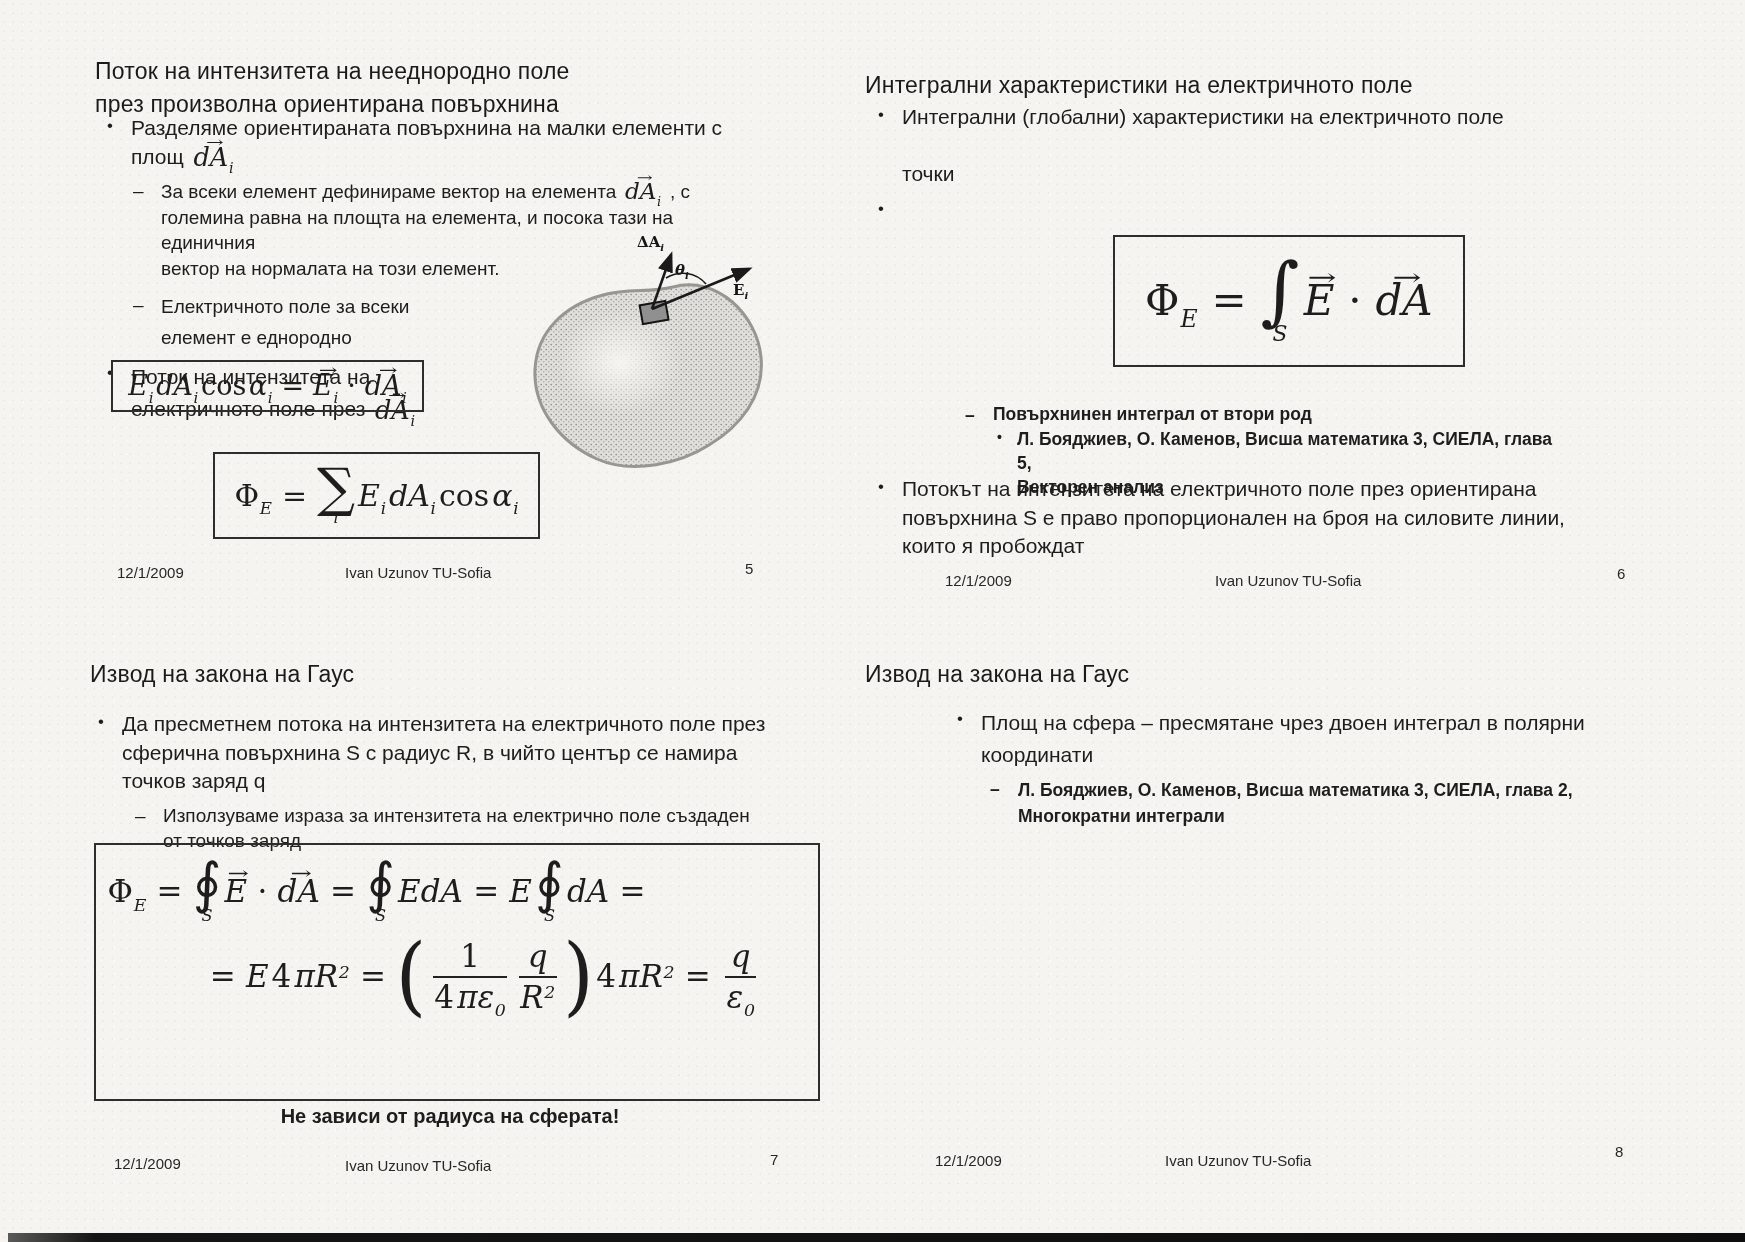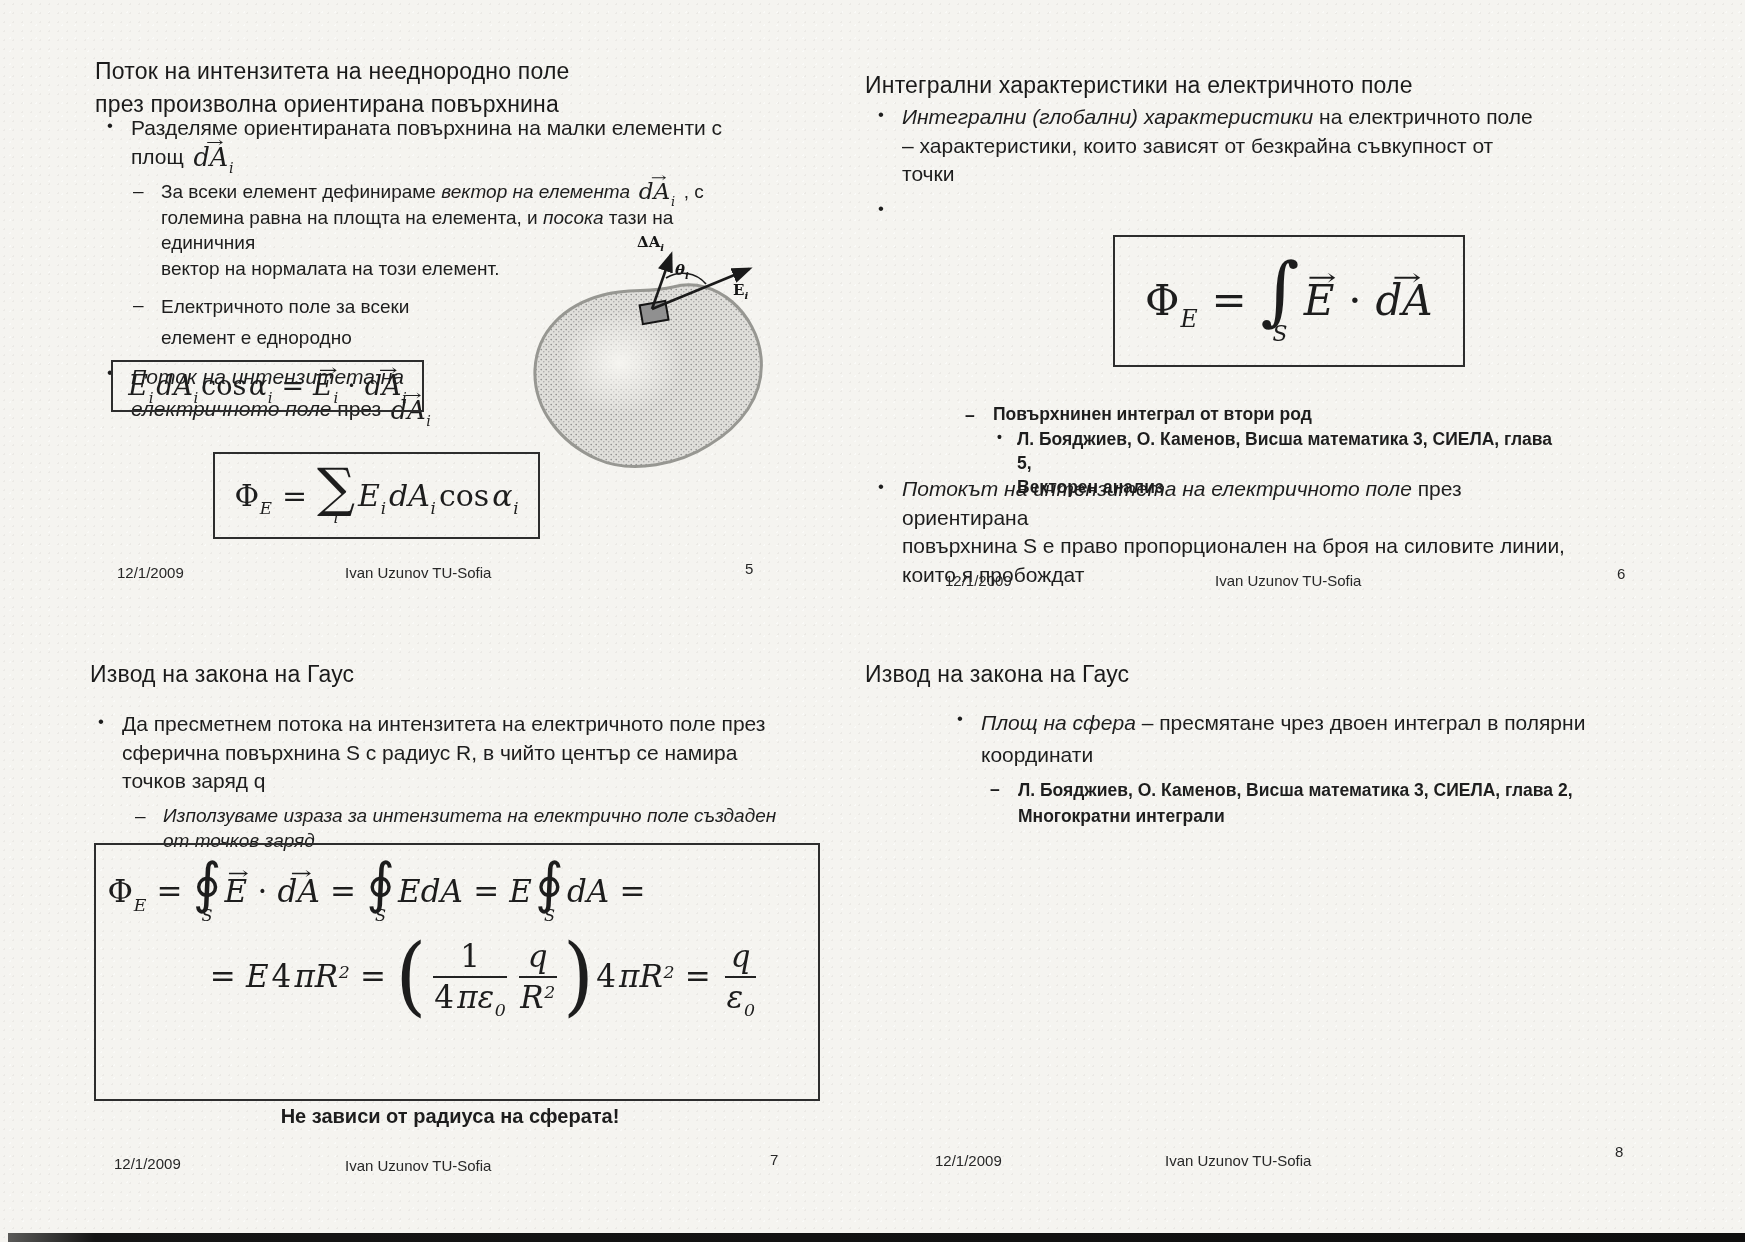--- a/index.html
+++ b/index.html
@@ -15,21 +15,21 @@
   .slide{position:absolute;}
   .title{position:absolute;text-align:left;font-size:23px;line-height:1.42;color:#1a1a1a;letter-spacing:.2px;}
   .items{position:absolute;}
   .item{display:flex;margin-bottom:7px;}
   .item .mk{flex:0 0 24px;padding-top:.1em;font-size:.8em;}
   .item.dash .mk{flex:0 0 28px;font-size:1em;}
   .item .tx{line-height:1.36;}
   .l1{font-size:21px;}
   .l2{font-size:19px;}
   .l3{font-size:17.5px;font-weight:bold;}
-  .it{font-style:italic;}
+  .it{}
   .b{font-weight:bold;}
   .absitem{position:absolute;display:flex;}
   
   .fbox{position:absolute;border:2px solid #2d2d2d;display:inline-flex;align-items:center;
         font-family:"DejaVu Serif",serif;white-space:nowrap;}
   .fx{display:inline-flex;align-items:center;font-family:"DejaVu Serif",serif;font-style:normal;}
   .fx-inline{font-size:1.22em;vertical-align:-.12em;margin:0 .1em;position:relative;top:-.04em;}
   .fx-line{display:flex;align-items:center;}
   .tk{position:relative;display:inline-flex;align-items:baseline;margin:0 .05em;white-space:nowrap;}
   .tk.op{margin:0 .28em;}
@@ -201,21 +201,21 @@
     <span class="fpage" style="left:650px;top:512px;">5</span>
   </section>
 
   <section class="slide" style="left:865px;top:57px;width:800px;height:545px;">
     <div class="title" style="left:0;top:12px;width:800px;">
       <div>Интегрални характеристики на електричното поле</div>
     </div>
     <div class="items" style="left:13px;top:46px;width:700px;">
       <div class="item l1">
         <span class="mk">•</span>
-        <span class="tx"><span class="it ">Интегрални (глобални) характеристики</span><span> на електричното поле</span><br><span>– характеристики, които зависят от безкрайна съвкупност от</span><br><span>точки</span></span>
+        <span class="tx"><span class="it ">Интегрални (глобални) характеристики</span><span> на електричното поле</span><br><br><span>точки</span></span>
       </div>
       <div class="item l1" style="margin-top:9px;">
         <span class="mk">•</span>
       </div>
     </div>
 
     <div class="fbox fx" style="left:248px;top:178px;padding:20px 28px;font-size:42px;">
         <span class="tk">
           <span class="mg">Φ</span>
           <span class="sb">E</span>

